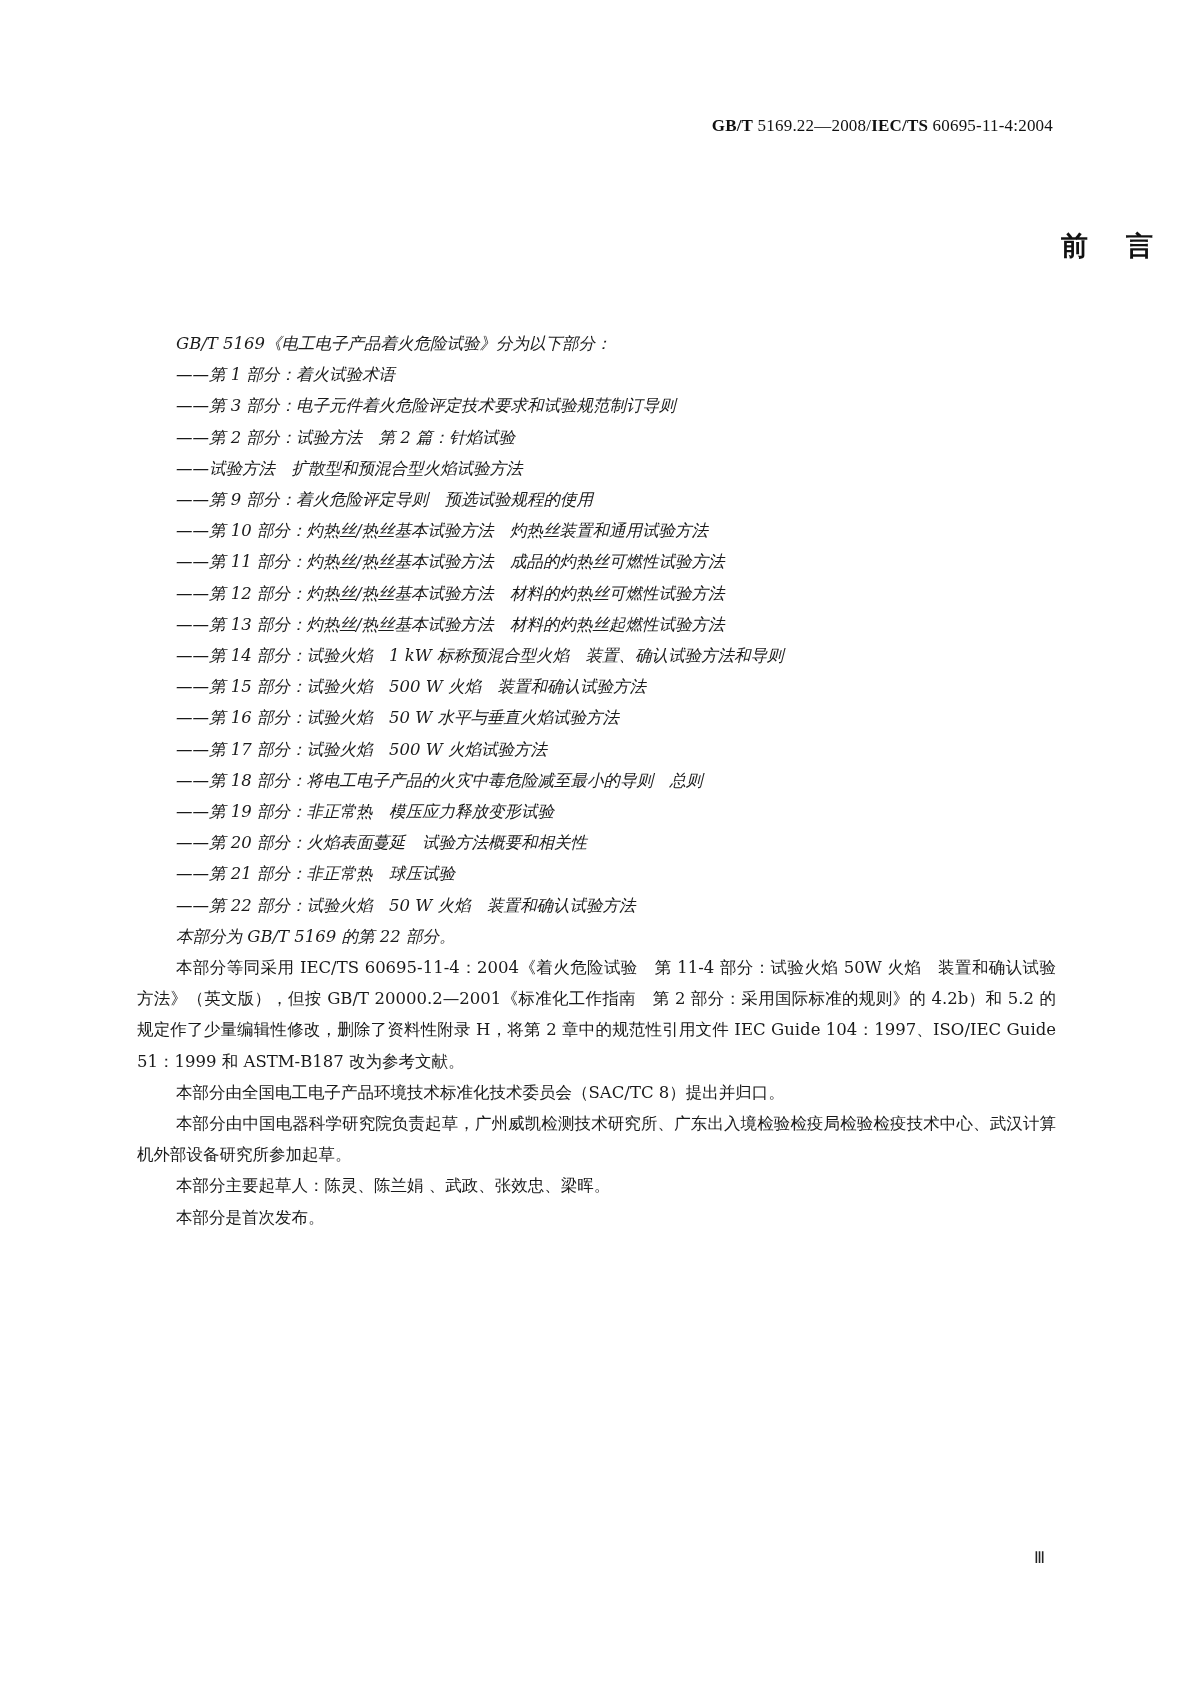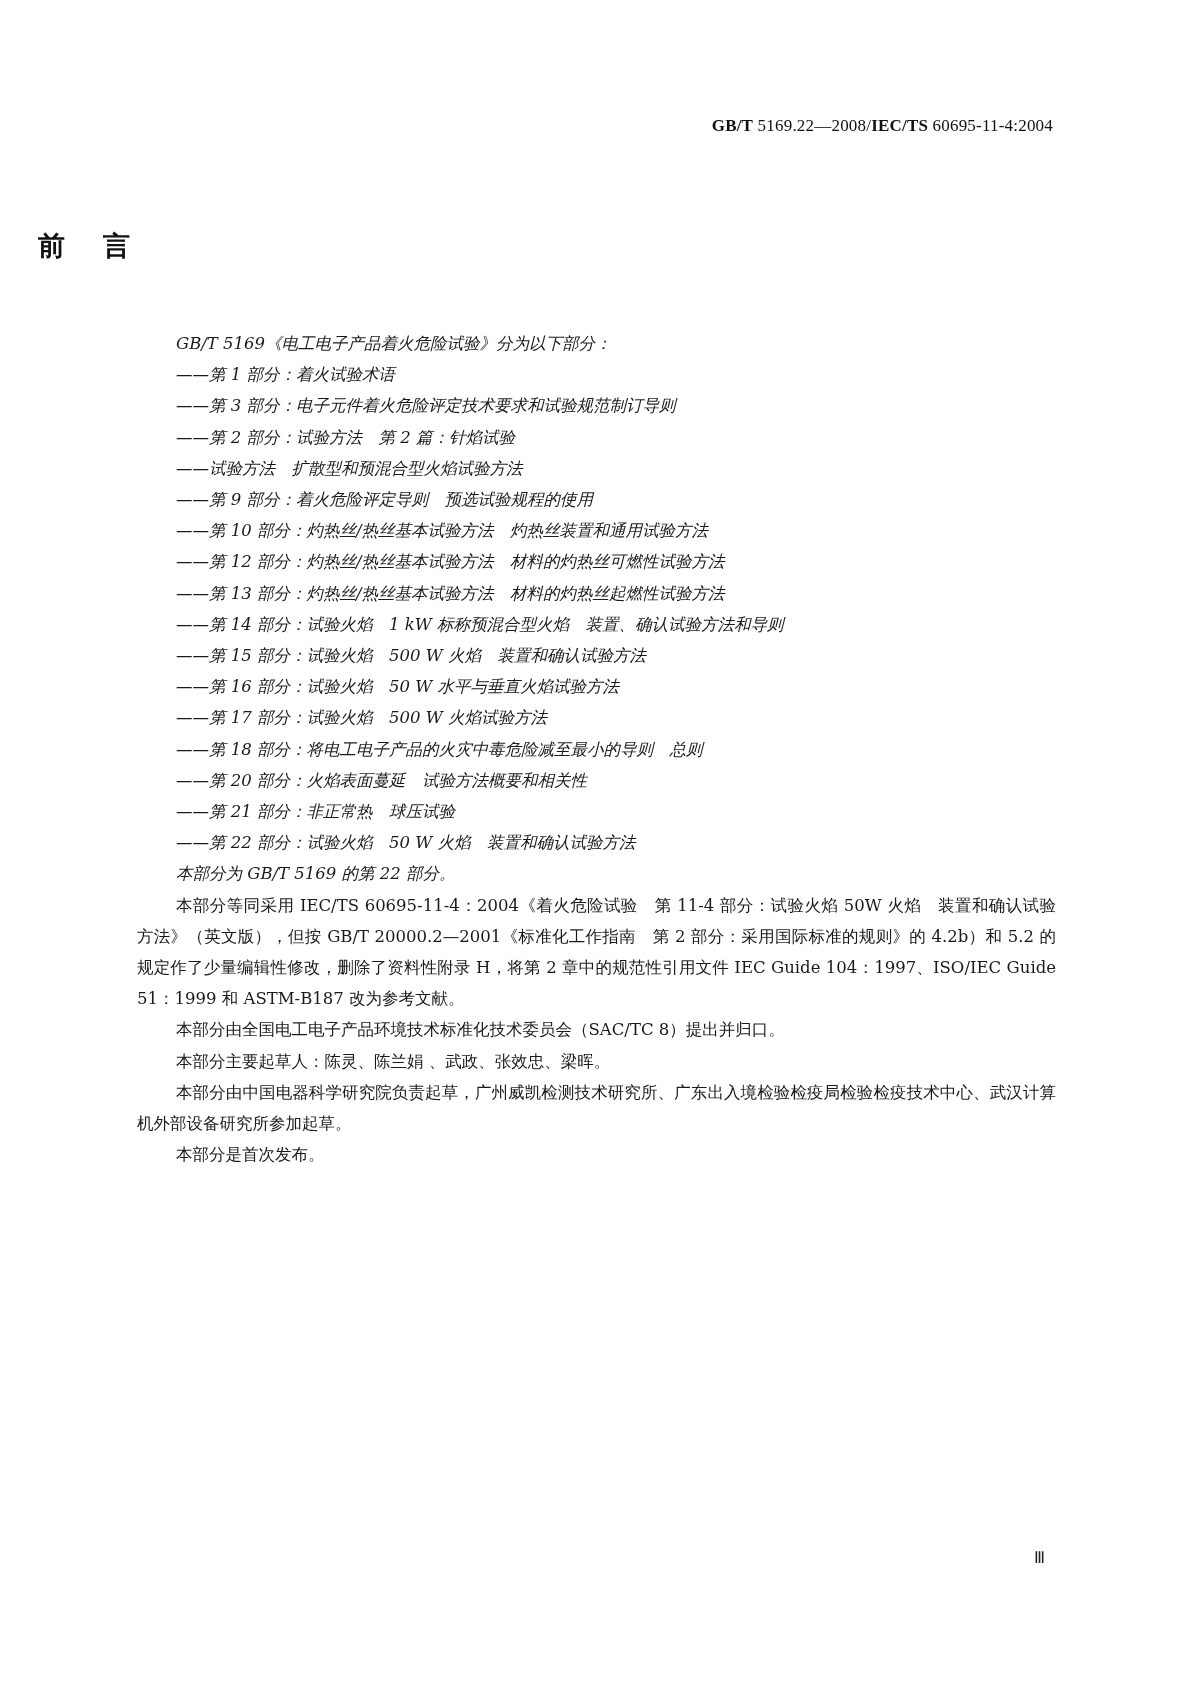--- a/index.html
+++ b/index.html
@@ -9,21 +9,21 @@
     font-family: "DejaVu Serif", "Liberation Serif", serif;
   }
   .std-header {
     position: absolute; top: 116px; right: 138px;
     font-family: "Liberation Serif", serif;
     font-size: 17px; letter-spacing: 0.2px; color: #111;
   }
   .std-header b { font-weight: bold; margin-top: 48px; }
   .title {
     position: absolute; top: 228px; left: 0; width: 1191px;
-    text-align: left;
+    text-align: right;
     font-family: "DejaVu Sans", sans-serif;
     font-size: 27px; font-weight: bold; letter-spacing: 38px;
     padding-left: 38px; box-sizing: border-box; color: #111;
   }
   .body {
     position: absolute; top: 328px; left: 176px; width: 880px;
     font-size: 16.5px; line-height: 31.2px; color: #1a1a1a;
   }
   .line { white-space: nowrap; font-style: italic; }
   .full {
@@ -46,32 +46,34 @@
 
 <div class="body">
   <div class="line">GB/T 5169《电工电子产品着火危险试验》分为以下部分：</div>
 
   <div class="line">——第 1 部分：着火试验术语</div>
   <div class="line">——第 3 部分：电子元件着火危险评定技术要求和试验规范制订导则</div>
   <div class="line">——第 2 部分：试验方法　第 2 篇：针焰试验</div>
   <div class="line">——试验方法　扩散型和预混合型火焰试验方法</div>
   <div class="line">——第 9 部分：着火危险评定导则　预选试验规程的使用</div>
   <div class="line">——第 10 部分：灼热丝/热丝基本试验方法　灼热丝装置和通用试验方法</div>
+  <div class="line">——第 11 部分：灼热丝/热丝基本试验方法　成品的灼热丝可燃性试验方法</div>
   <div class="line">——第 12 部分：灼热丝/热丝基本试验方法　材料的灼热丝可燃性试验方法</div>
   <div class="line">——第 13 部分：灼热丝/热丝基本试验方法　材料的灼热丝起燃性试验方法</div>
   <div class="line">——第 14 部分：试验火焰　1 kW 标称预混合型火焰　装置、确认试验方法和导则</div>
   <div class="line">——第 15 部分：试验火焰　500 W 火焰　装置和确认试验方法</div>
   <div class="line">——第 16 部分：试验火焰　50 W 水平与垂直火焰试验方法</div>
   <div class="line">——第 17 部分：试验火焰　500 W 火焰试验方法</div>
   <div class="line">——第 18 部分：将电工电子产品的火灾中毒危险减至最小的导则　总则</div>
+  <div class="line">——第 19 部分：非正常热　模压应力释放变形试验</div>
   <div class="line">——第 20 部分：火焰表面蔓延　试验方法概要和相关性</div>
   <div class="line">——第 21 部分：非正常热　球压试验</div>
   <div class="line">——第 22 部分：试验火焰　50 W 火焰　装置和确认试验方法</div>
 
   <div class="line">本部分为 GB/T 5169 的第 22 部分。</div>
   <div class="full">本部分等同采用 IEC/TS 60695-11-4：2004《着火危险试验　第 11-4 部分：试验火焰 50W 火焰　装置和确认试验方法》（英文版），但按 GB/T 20000.2—2001《标准化工作指南　第 2 部分：采用国际标准的规则》的 4.2b）和 5.2 的规定作了少量编辑性修改，删除了资料性附录 H，将第 2 章中的规范性引用文件 IEC Guide 104：1997、ISO/IEC Guide 51：1999 和 ASTM-B187 改为参考文献。</div>
   <div class="full">本部分由全国电工电子产品环境技术标准化技术委员会（SAC/TC 8）提出并归口。</div>
+  <div class="full">本部分由中国电器科学研究院负责起草，广州威凯检测技术研究所、广东出入境检验检疫局检验检疫技术中心、武汉计算机外部设备研究所参加起草。</div>
   <div class="full">本部分主要起草人：陈灵、陈兰娟 、武政、张效忠、梁晖。</div>
-  <div class="full">本部分由中国电器科学研究院负责起草，广州威凯检测技术研究所、广东出入境检验检疫局检验检疫技术中心、武汉计算机外部设备研究所参加起草。</div>
   <div class="full">本部分是首次发布。</div>
 </div>
 
 <div class="page-num">Ⅲ</div>
 
 </body></html>

